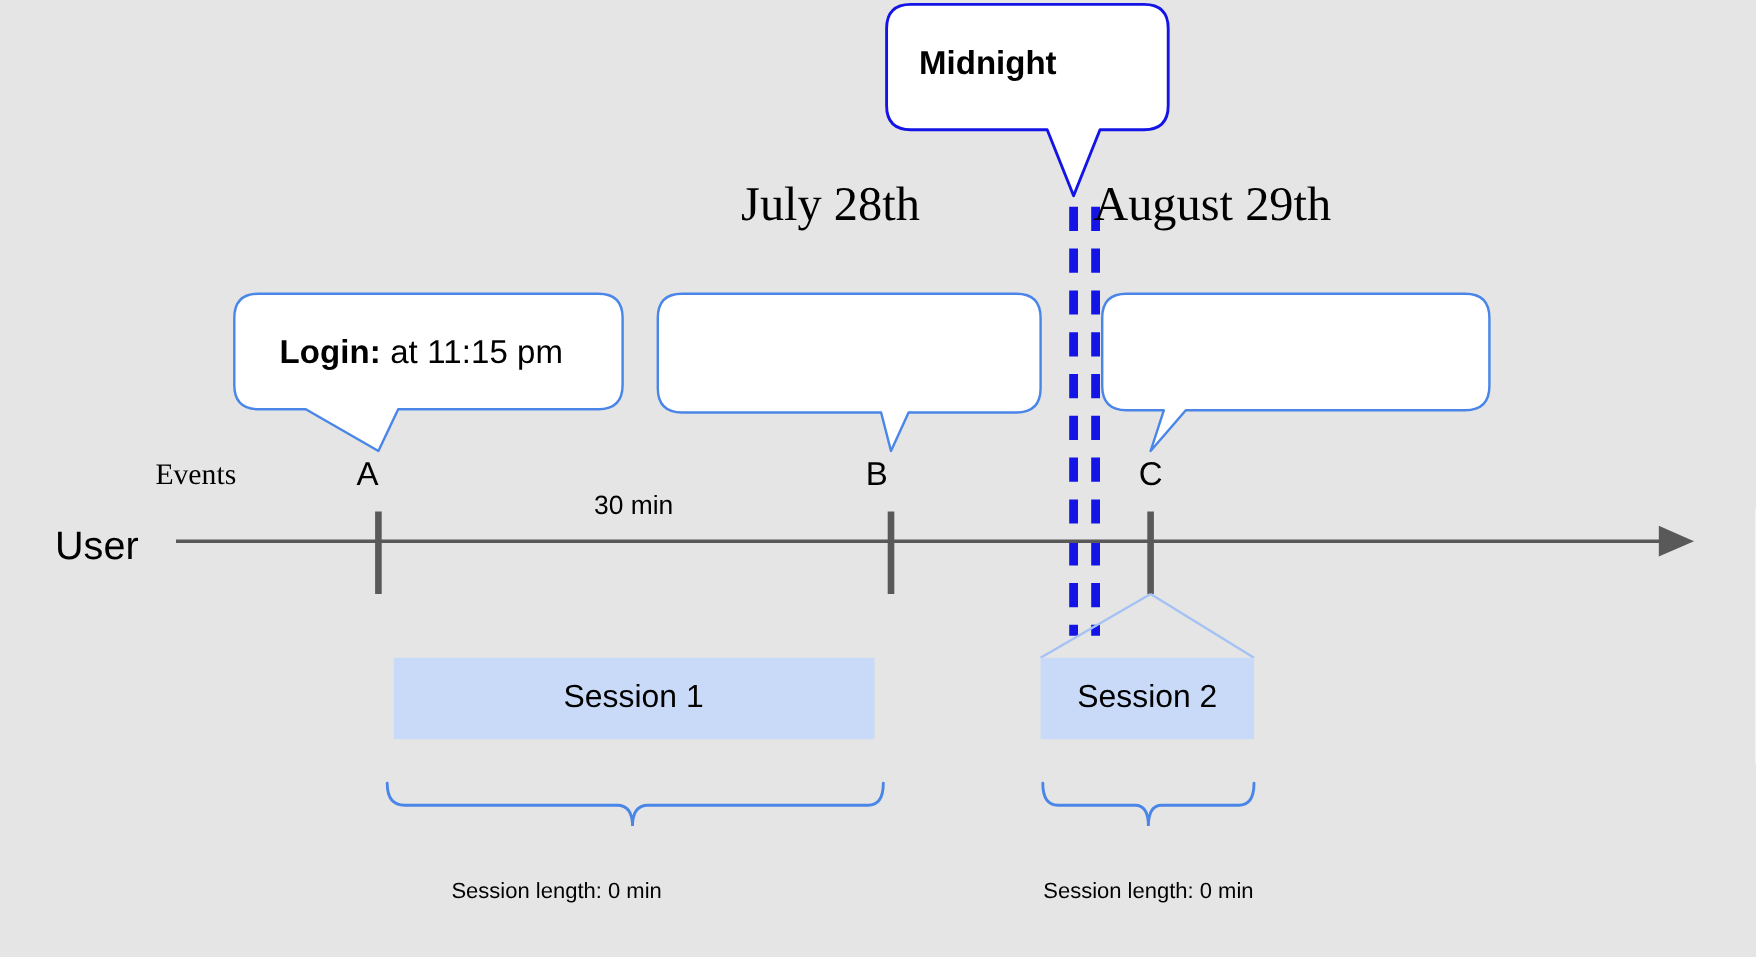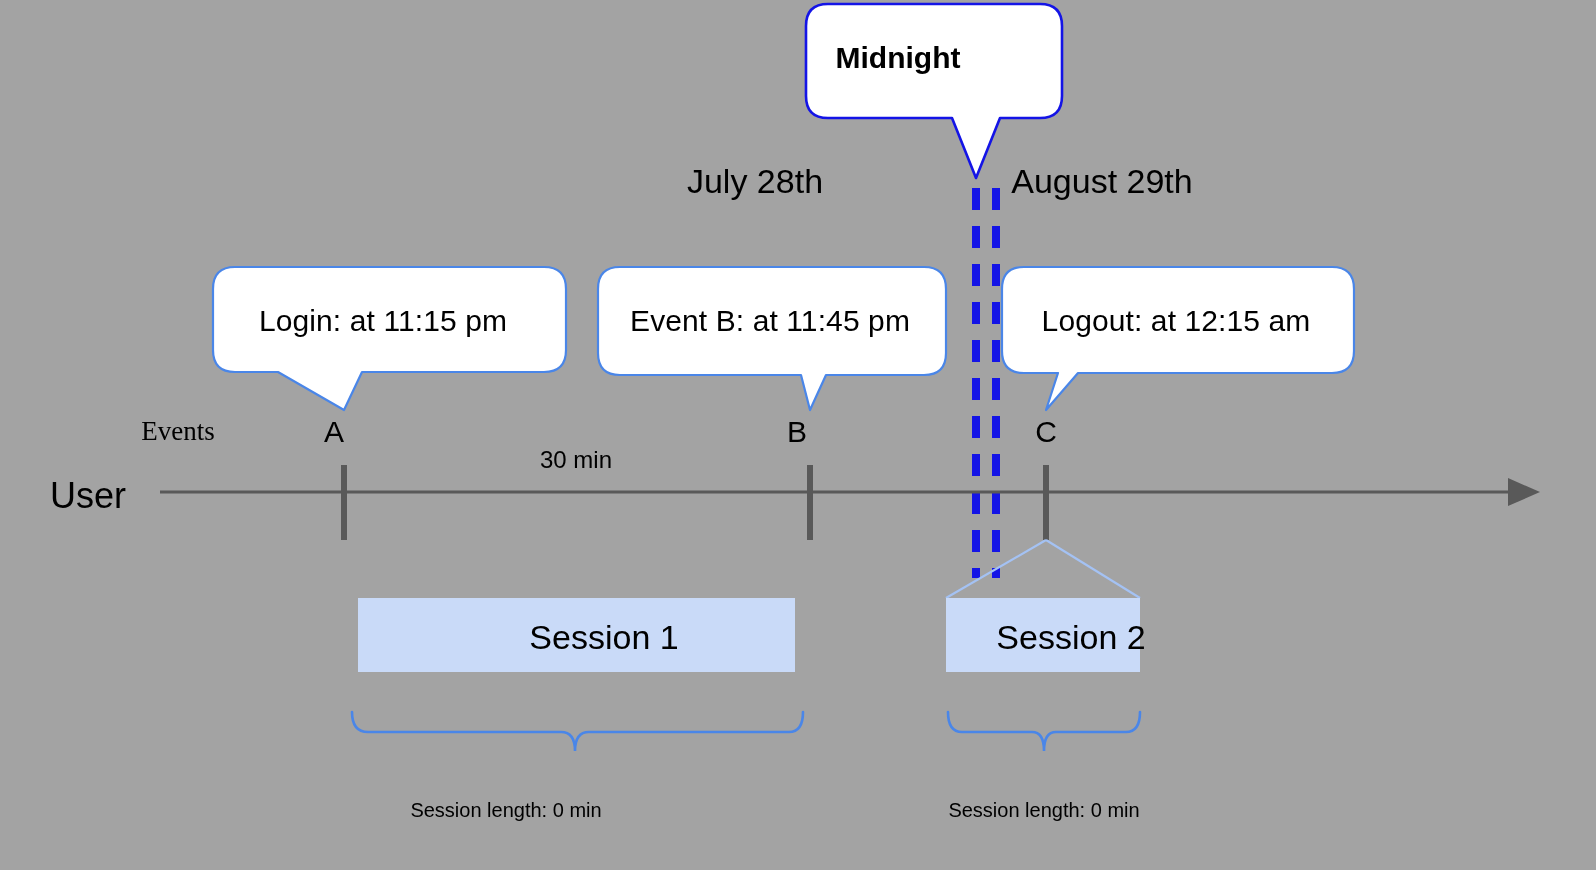--- a/index.html
+++ b/index.html
@@ -8,66 +8,66 @@
     background: #ffffff;
   }
   body {
     font-family: "Liberation Sans", sans-serif;
     color: #000000;
   }
   #stage {
     position: relative;
     width: 1596px;
     height: 870px;
-    background: #a3a3a3;
+    background: #e5e5e5;
     overflow: hidden;
   }
   #diagram-svg {
     position: absolute;
     left: 0;
     top: 0;
     width: 1596px;
     height: 870px;
   }
   .txt {
     position: absolute;
     white-space: nowrap;
     color: #000000;
     line-height: 1;
   }
   .callout-text {
     font-size: 30px;
     letter-spacing: 0.1px;
   }
   .callout-text .strong {
-    font-weight: normal;
+    font-weight: bold;
   }
   .midnight-text {
     font-size: 30px;
     font-weight: bold;
   }
   .date-text {
-    font-size: 34px;
+    font-size: 44px;
+    font-family: Liberation Serif, serif;
   }
   .events-label {
     font-size: 27px;
     font-family: Liberation Serif, serif;
   }
   .user-label {
     font-size: 36px;
   }
   .event-letter {
     font-size: 30px;
   }
   .duration-label {
     font-size: 24px;
   }
   .session-label {
-    font-size: 34px;
-    margin-left: 28px;
+    font-size: 29px;
   }
   .session-length-label {
     font-size: 20px;
   }
   .center {
     transform: translateX(-50%);
   }
 </style>
 </head>
 <body>
@@ -181,26 +181,20 @@
   </svg>
 
   <div class="txt midnight-text center" style="left:898px; top:43px;">Midnight</div>
 
   <div class="txt date-text center" style="left:755px; top:164px;">July 28th</div>
   <div class="txt date-text center" style="left:1102px; top:164px;">August 29th</div>
 
   <div class="txt callout-text center" style="left:383px; top:306px;">
     <span class="strong">Login:</span><span> at 11:15 pm</span>
   </div>
-  <div class="txt callout-text center" style="left:770px; top:306px;">
-    <span class="strong">Event B:</span><span> at 11:45 pm</span>
-  </div>
-  <div class="txt callout-text center" style="left:1176px; top:306px;">
-    <span class="strong">Logout:</span><span> at 12:15 am</span>
-  </div>
 
   <div class="txt events-label center" style="left:178px; top:418px;">Events</div>
   <div class="txt user-label center" style="left:88px; top:478px;">User</div>
 
   <div class="txt event-letter center" style="left:334px; top:417px;">A</div>
   <div class="txt event-letter center" style="left:797px; top:417px;">B</div>
   <div class="txt event-letter center" style="left:1046px; top:417px;">C</div>
 
   <div class="txt duration-label center" style="left:576px; top:448px;">30 min</div>
 

